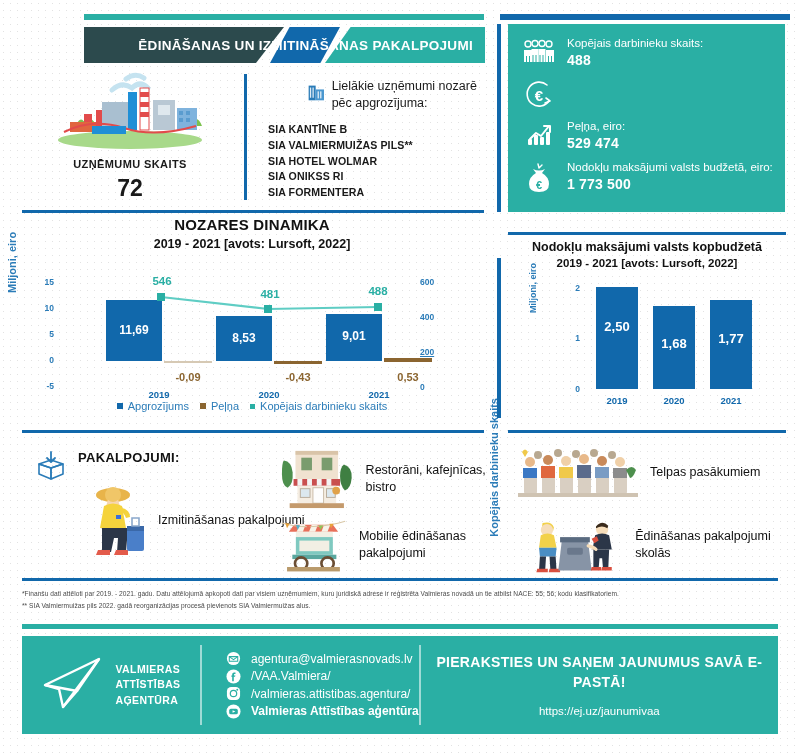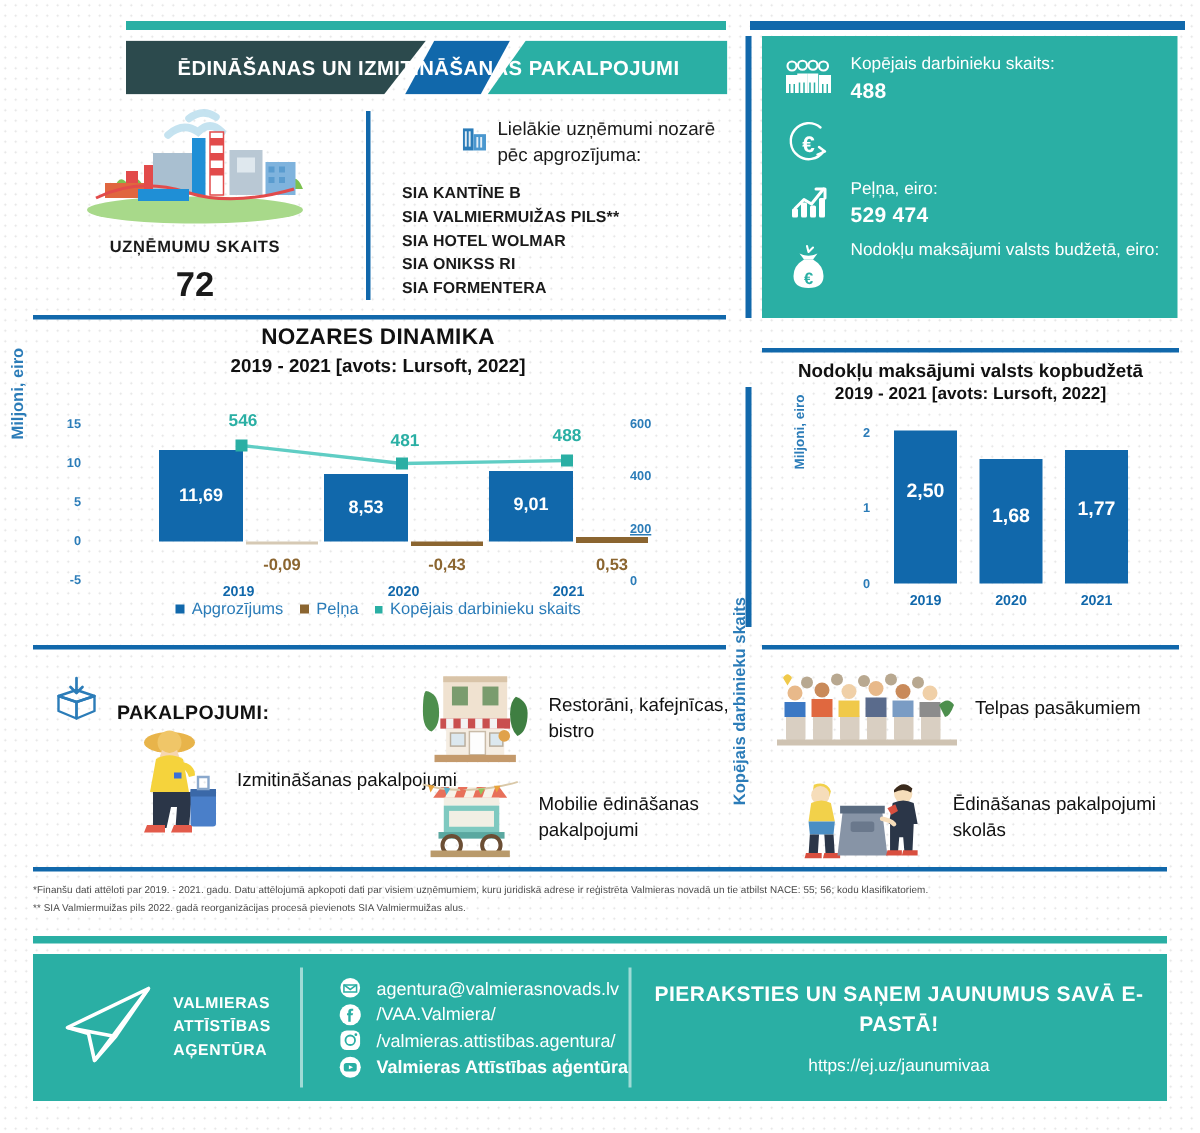--- a/index.html
+++ b/index.html
@@ -27,21 +27,21 @@
     position: absolute; left: 270px; top: 27px; width: 70px; height: 36px;
     background: #1168ab;
     clip-path: polygon(28% 0, 100% 0, 72% 100%, 0 100%);
   }
   .hdr-banner {
     position: absolute; left: 325px; top: 27px; width: 160px; height: 36px;
     background: #2aafa4;
     clip-path: polygon(16% 0, 100% 0, 100% 100%, 0 100%);
   }
   .hdr-title {
-    position: absolute; left: 128px; top: 27px; width: 345px; height: 36px;
+    position: absolute; left: 148px; top: 27px; width: 345px; height: 36px;
     display: flex; align-items: center; justify-content: flex-end;
     padding-right: 20px;
     color: #ffffff; font-size: 13.5px; font-weight: bold; letter-spacing: .3px;
     white-space: nowrap;
   }
   .hdr-topline-r { position: absolute; left: 500px; top: 14px; width: 290px; height: 6px; background: #1168ab; }
 
   
   #company-block { position: absolute; left: 20px; top: 70px; width: 465px; height: 140px; }
   .factory-wrap { position: absolute; left: 10px; top: 0; width: 200px; text-align: center; }
@@ -92,21 +92,21 @@
   .leg-item { display: flex; align-items: center; gap: 5px; font-size: 11px; color: #2b7cb8; }
   .leg-sq { width: 6px; height: 6px; display: inline-block; }
 
   #chart-right { position: absolute; left: 508px; top: 240px; width: 278px; height: 180px; }
   .chart-title-sm { text-align: center; font-size: 12.5px; font-weight: bold; color: #111; }
   .chart-sub-sm { text-align: center; font-size: 11.5px; font-weight: bold; color: #111; margin-top: 3px; }
   .right-bar-panel-line { position: absolute; left: 497px; top: 258px; width: 4px; height: 160px; background: #1168ab; }
 
   
   #services { position: absolute; left: 18px; top: 440px; width: 768px; height: 138px; }
-  .svc-head { position: absolute; left: 16px; top: 10px; display: flex; align-items: flex-end; gap: 10px; }
+  .svc-head { position: absolute; left: 16px; top: 10px; display: flex; align-items: flex-start; gap: 10px; }
   .svc-head-text { font-size: 13px; font-weight: bold; color: #111; letter-spacing: .3px; }
   .svc-item { position: absolute; display: flex; align-items: center; gap: 12px; }
   .svc-text { font-size: 12.5px; color: #111; line-height: 1.35; }
 
   
   #footnotes { position: absolute; left: 22px; top: 588px; width: 760px; }
   .fn { font-size: 6.6px; color: #4a4a4a; line-height: 1.75; letter-spacing: .05px; }
 
   
   #footer { position: absolute; left: 22px; top: 636px; width: 756px; height: 98px; background: #2aafa4; display: flex; }
@@ -258,20 +258,21 @@
     <div class="stat-ico">
       <svg width="28" height="30" viewBox="0 0 28 30">
         <path d="M8 6 q6 3 12 0 l-3 4 h-6z" fill="#fff"></path>
         <path d="M11 10 q-7 4-7 11 q0 8 10 8 q10 0 10-8 q0-7-7-11z" fill="#fff"></path>
         <text x="14" y="26" font-family="Liberation Sans, sans-serif" font-size="11" font-weight="bold" fill="#2aafa4" text-anchor="middle">€</text>
         <path d="M13 1 l1 4 M14 5 l3-3" stroke="#fff" stroke-width="1.4" fill="none" stroke-linecap="round"></path>
       </svg>
     </div>
     <div>
       <div class="stat-label">Nodokļu maksājumi valsts budžetā, eiro:</div>
+      <div class="stat-value">1 773 500</div>
     </div>
   </div>
 </div>
 
 <div id="chart-left">
   <div class="chart-title">NOZARES DINAMIKA</div>
   <div class="chart-sub">2019 - 2021 [avots: Lursoft, 2022]</div>
 
   <div class="plot">
     <div class="axis-title-l">Miljoni, eiro</div>

